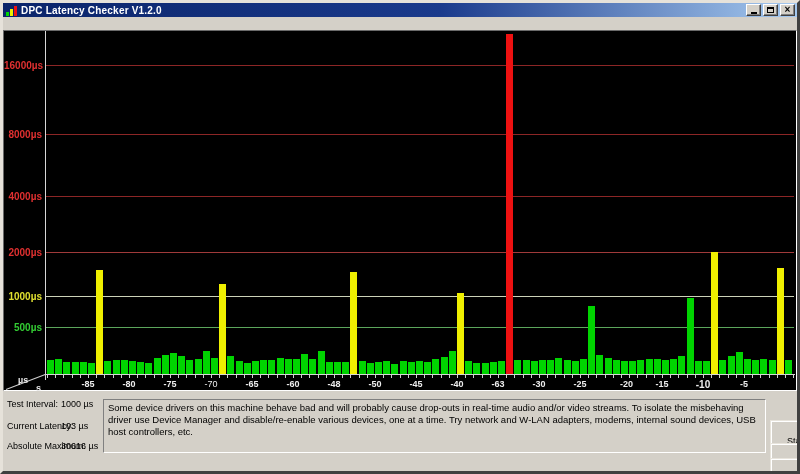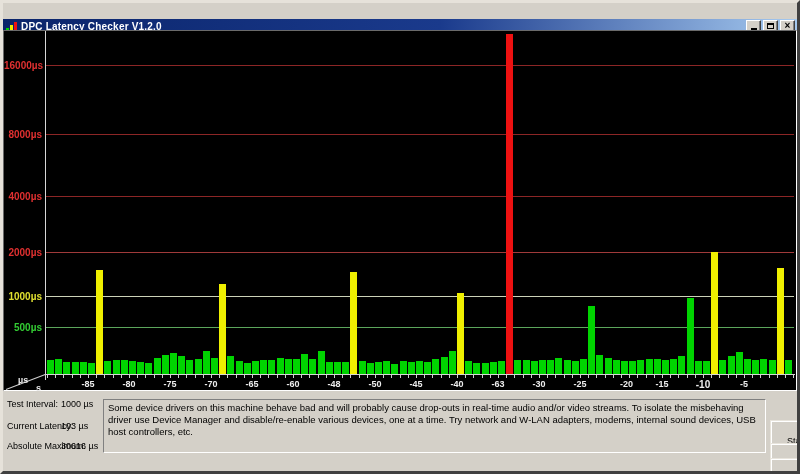--- a/index.html
+++ b/index.html
@@ -2,21 +2,21 @@
 <html><head>
 <meta charset="utf-8">
 <style>
   html,body{margin:0;padding:0;background:#6b6b6b;}
   *{box-sizing:border-box;font-family:"Liberation Sans",sans-serif;}
   #win{position:relative;width:800px;height:474px;background:#d4d0c8;overflow:hidden;
        border:3px solid;border-color:#e6e2da #404040 #404040 #e6e2da;}
   
   .titlebar{position:absolute;left:0;top:0;right:0;height:14px;
      background:linear-gradient(90deg,#0a246a 0%,#1a3a8c 55%,#a6caf0 100%);
-     display:flex;align-items:center;padding:0 2px;margin-top:16px;}
+     display:flex;align-items:center;padding:0 2px;}
   .app-icon{width:12px;height:11px;display:flex;align-items:flex-end;gap:1px;margin:0 3px 0 1px;}
   .app-icon i{display:block;width:3px;}
   .app-icon .b1{height:4px;background:#00d400;}
   .app-icon .b2{height:7px;background:#efef00;}
   .app-icon .b3{height:10px;background:#ee1111;}
   .title{color:#fff;font-size:10px;font-weight:bold;letter-spacing:.2px;white-space:nowrap;}
   .win-btns{margin-left:auto;display:flex;gap:2px;}
   .wbtn{width:15px;height:12px;background:#d4d0c8;border:1px solid;border-color:#fff #404040 #404040 #fff;
         box-shadow:inset -1px -1px 0 #808080;display:flex;align-items:center;justify-content:center;
         font-size:9px;line-height:9px;color:#000;}
@@ -192,21 +192,21 @@
       <div style="position: absolute; top: 344px; width: 1px; height: 3px; background: rgb(207, 207, 207); left: 740px;"></div>
       <div style="position: absolute; top: 344px; width: 1px; height: 3px; background: rgb(207, 207, 207); left: 748.2px;"></div>
       <div style="position: absolute; top: 344px; width: 1px; height: 3px; background: rgb(207, 207, 207); left: 756.4px;"></div>
       <div style="position: absolute; top: 344px; width: 1px; height: 3px; background: rgb(207, 207, 207); left: 764.6px;"></div>
       <div style="position: absolute; top: 344px; width: 1px; height: 3px; background: rgb(207, 207, 207); left: 772.8px;"></div>
       <div style="position: absolute; top: 344px; width: 1px; height: 3px; background: rgb(207, 207, 207); left: 781px;"></div>
       <div style="position: absolute; top: 344px; width: 1px; height: 3px; background: rgb(207, 207, 207); left: 789.2px;"></div>
       <div style="position: absolute; top: 348px; width: 24px; text-align: center; color: rgb(238, 238, 238); font-size: 9px; font-weight: bold; left: 72px;">-85</div>
       <div style="position: absolute; top: 348px; width: 24px; text-align: center; color: rgb(238, 238, 238); font-size: 9px; font-weight: bold; left: 113px;">-80</div>
       <div style="position: absolute; top: 348px; width: 24px; text-align: center; color: rgb(238, 238, 238); font-size: 9px; font-weight: bold; left: 154px;">-75</div>
-      <div style="position: absolute; top: 348px; width: 24px; text-align: center; color: rgb(238, 238, 238); font-size: 9px; font-weight: bold; left: 195px;">-70</div>
+      <div style="position: absolute; top: 348px; width: 24px; text-align: center; color: rgb(238, 238, 238); font-size: 9px; font-weight: normal; left: 195px;">-70</div>
       <div style="position: absolute; top: 348px; width: 24px; text-align: center; color: rgb(238, 238, 238); font-size: 9px; font-weight: bold; left: 236px;">-65</div>
       <div style="position: absolute; top: 348px; width: 24px; text-align: center; color: rgb(238, 238, 238); font-size: 9px; font-weight: bold; left: 277px;">-60</div>
       <div style="position: absolute; top: 348px; width: 24px; text-align: center; color: rgb(238, 238, 238); font-size: 9px; font-weight: bold; left: 318px;">-48</div>
       <div style="position: absolute; top: 348px; width: 24px; text-align: center; color: rgb(238, 238, 238); font-size: 9px; font-weight: bold; left: 359px;">-50</div>
       <div style="position: absolute; top: 348px; width: 24px; text-align: center; color: rgb(238, 238, 238); font-size: 9px; font-weight: bold; left: 400px;">-45</div>
       <div style="position: absolute; top: 348px; width: 24px; text-align: center; color: rgb(238, 238, 238); font-size: 9px; font-weight: bold; left: 441px;">-40</div>
       <div style="position: absolute; top: 348px; width: 24px; text-align: center; color: rgb(238, 238, 238); font-size: 9px; font-weight: bold; left: 482px;">-63</div>
       <div style="position: absolute; top: 348px; width: 24px; text-align: center; color: rgb(238, 238, 238); font-size: 9px; font-weight: bold; left: 523px;">-30</div>
       <div style="position: absolute; top: 348px; width: 24px; text-align: center; color: rgb(238, 238, 238); font-size: 9px; font-weight: bold; left: 564px;">-25</div>
       <div style="position: absolute; top: 348px; width: 24px; text-align: right; color: rgb(238, 238, 238); font-size: 9px; font-weight: bold; left: 605px;">-20</div>

